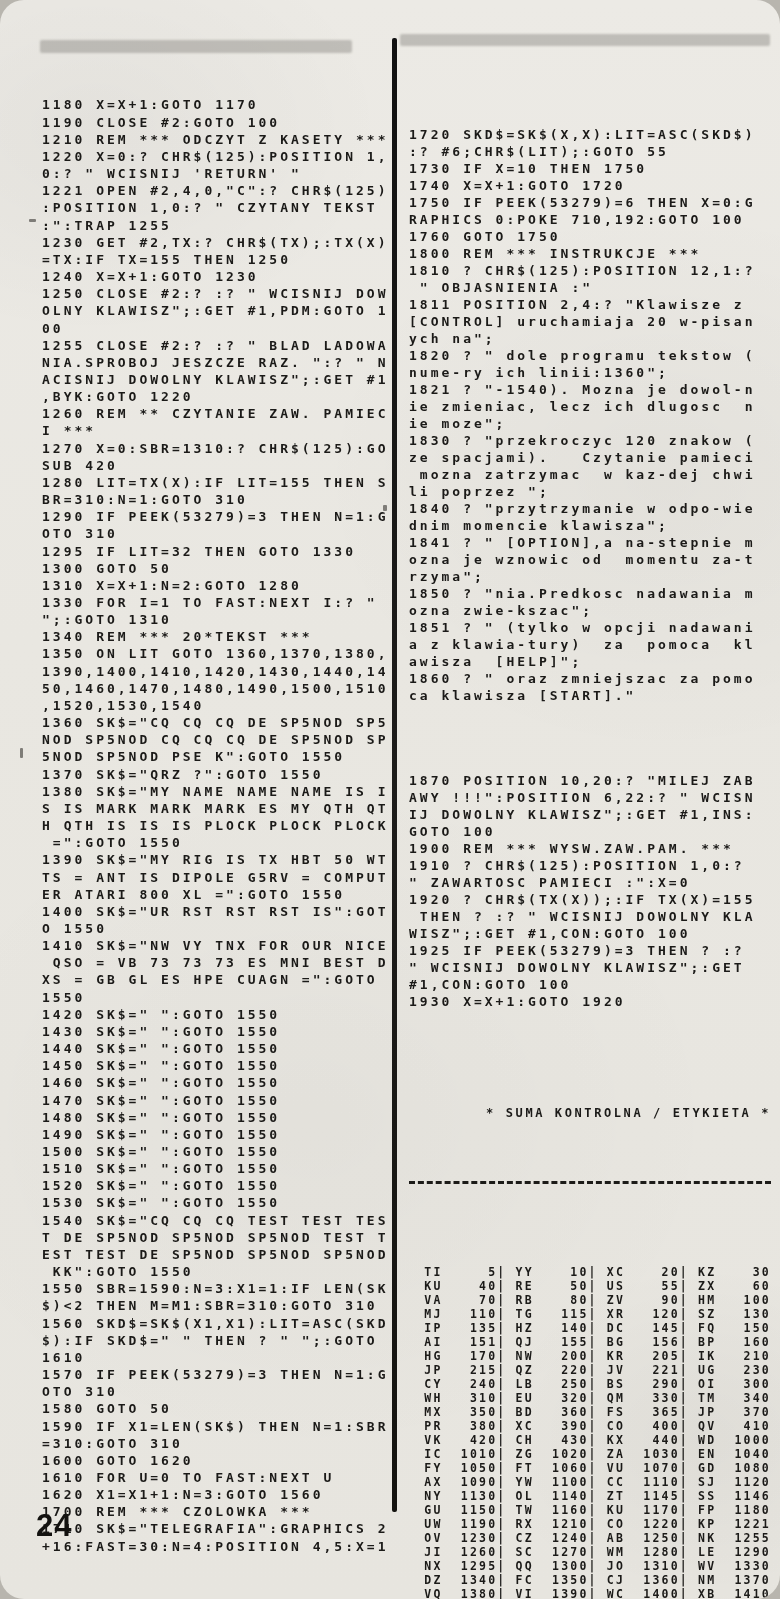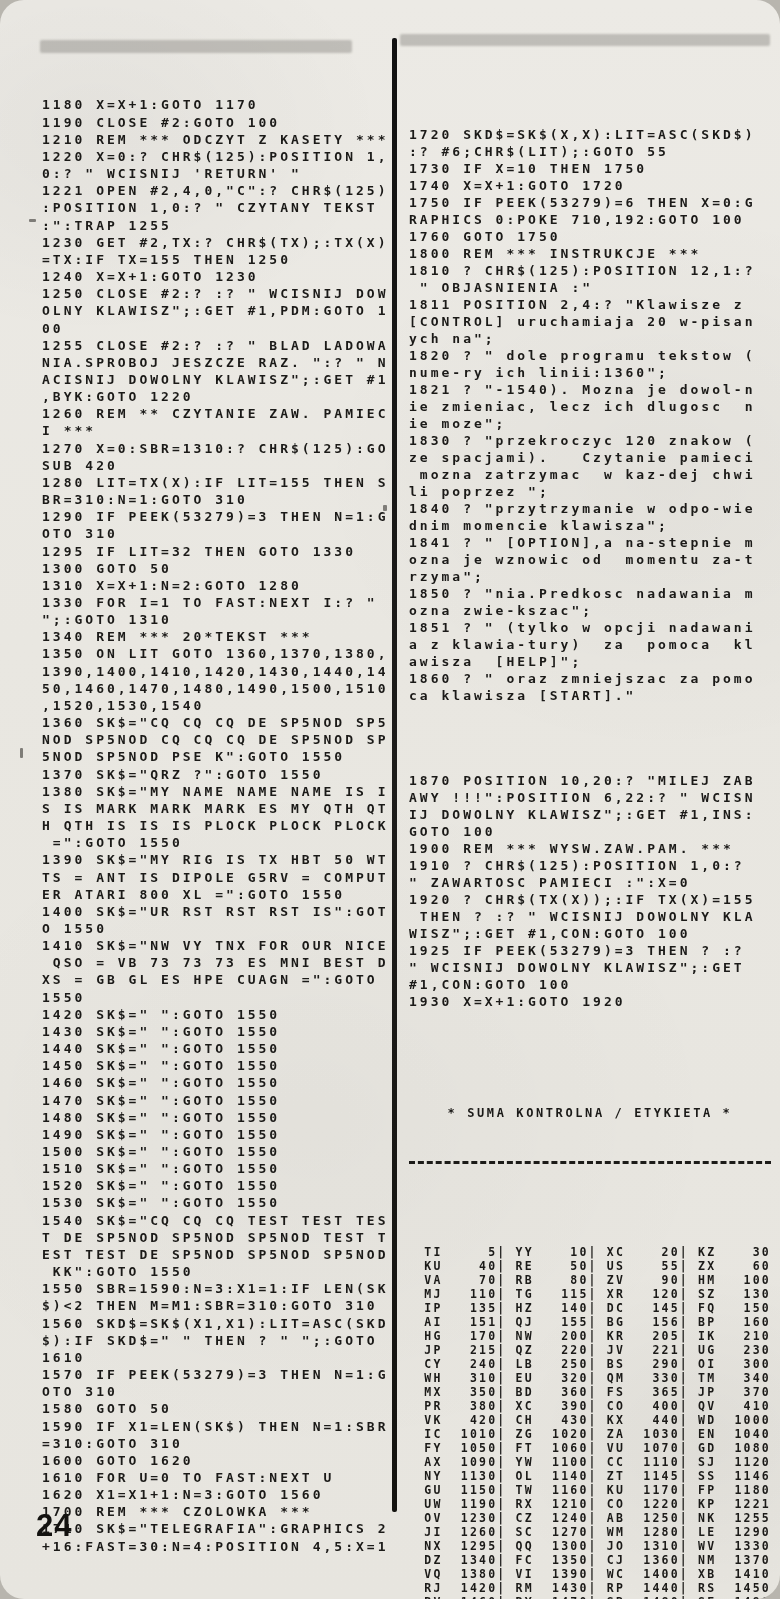--- a/index.html
+++ b/index.html
@@ -38,21 +38,21 @@
   .smudge-left{left:40px;top:40px;width:312px;height:13px;}
   .smudge-right{left:400px;top:34px;width:370px;height:12px;}
   .speck{position:absolute;background:rgba(40,38,35,0.55);border-radius:1px;}
   .table-block{
     margin-top:10px;
     font-family:"DejaVu Sans Mono","Liberation Mono",monospace;
     font-weight:700;color:#1b1a18;
   }
   .table-title{
     font-size:12px;letter-spacing:2.6px;white-space:pre;
-    text-align:center;margin-bottom:2px;
+    text-align:right;margin-bottom:22px;
   }
   .dash-rule{height:0;border-top:3px dashed #1c1b18;margin:3px 0 5px 0;}
   .trows{font-size:11.5px;line-height:14px;letter-spacing:2.2px;}
   .trow{white-space:pre;min-height:14px;text-align:right;}
   .page-number{
     position:absolute;left:36px;top:1508px;
     font-family:"Liberation Sans","DejaVu Sans",sans-serif;
     font-weight:700;font-size:31px;color:#131210;letter-spacing:1px;
   }
 </style>

